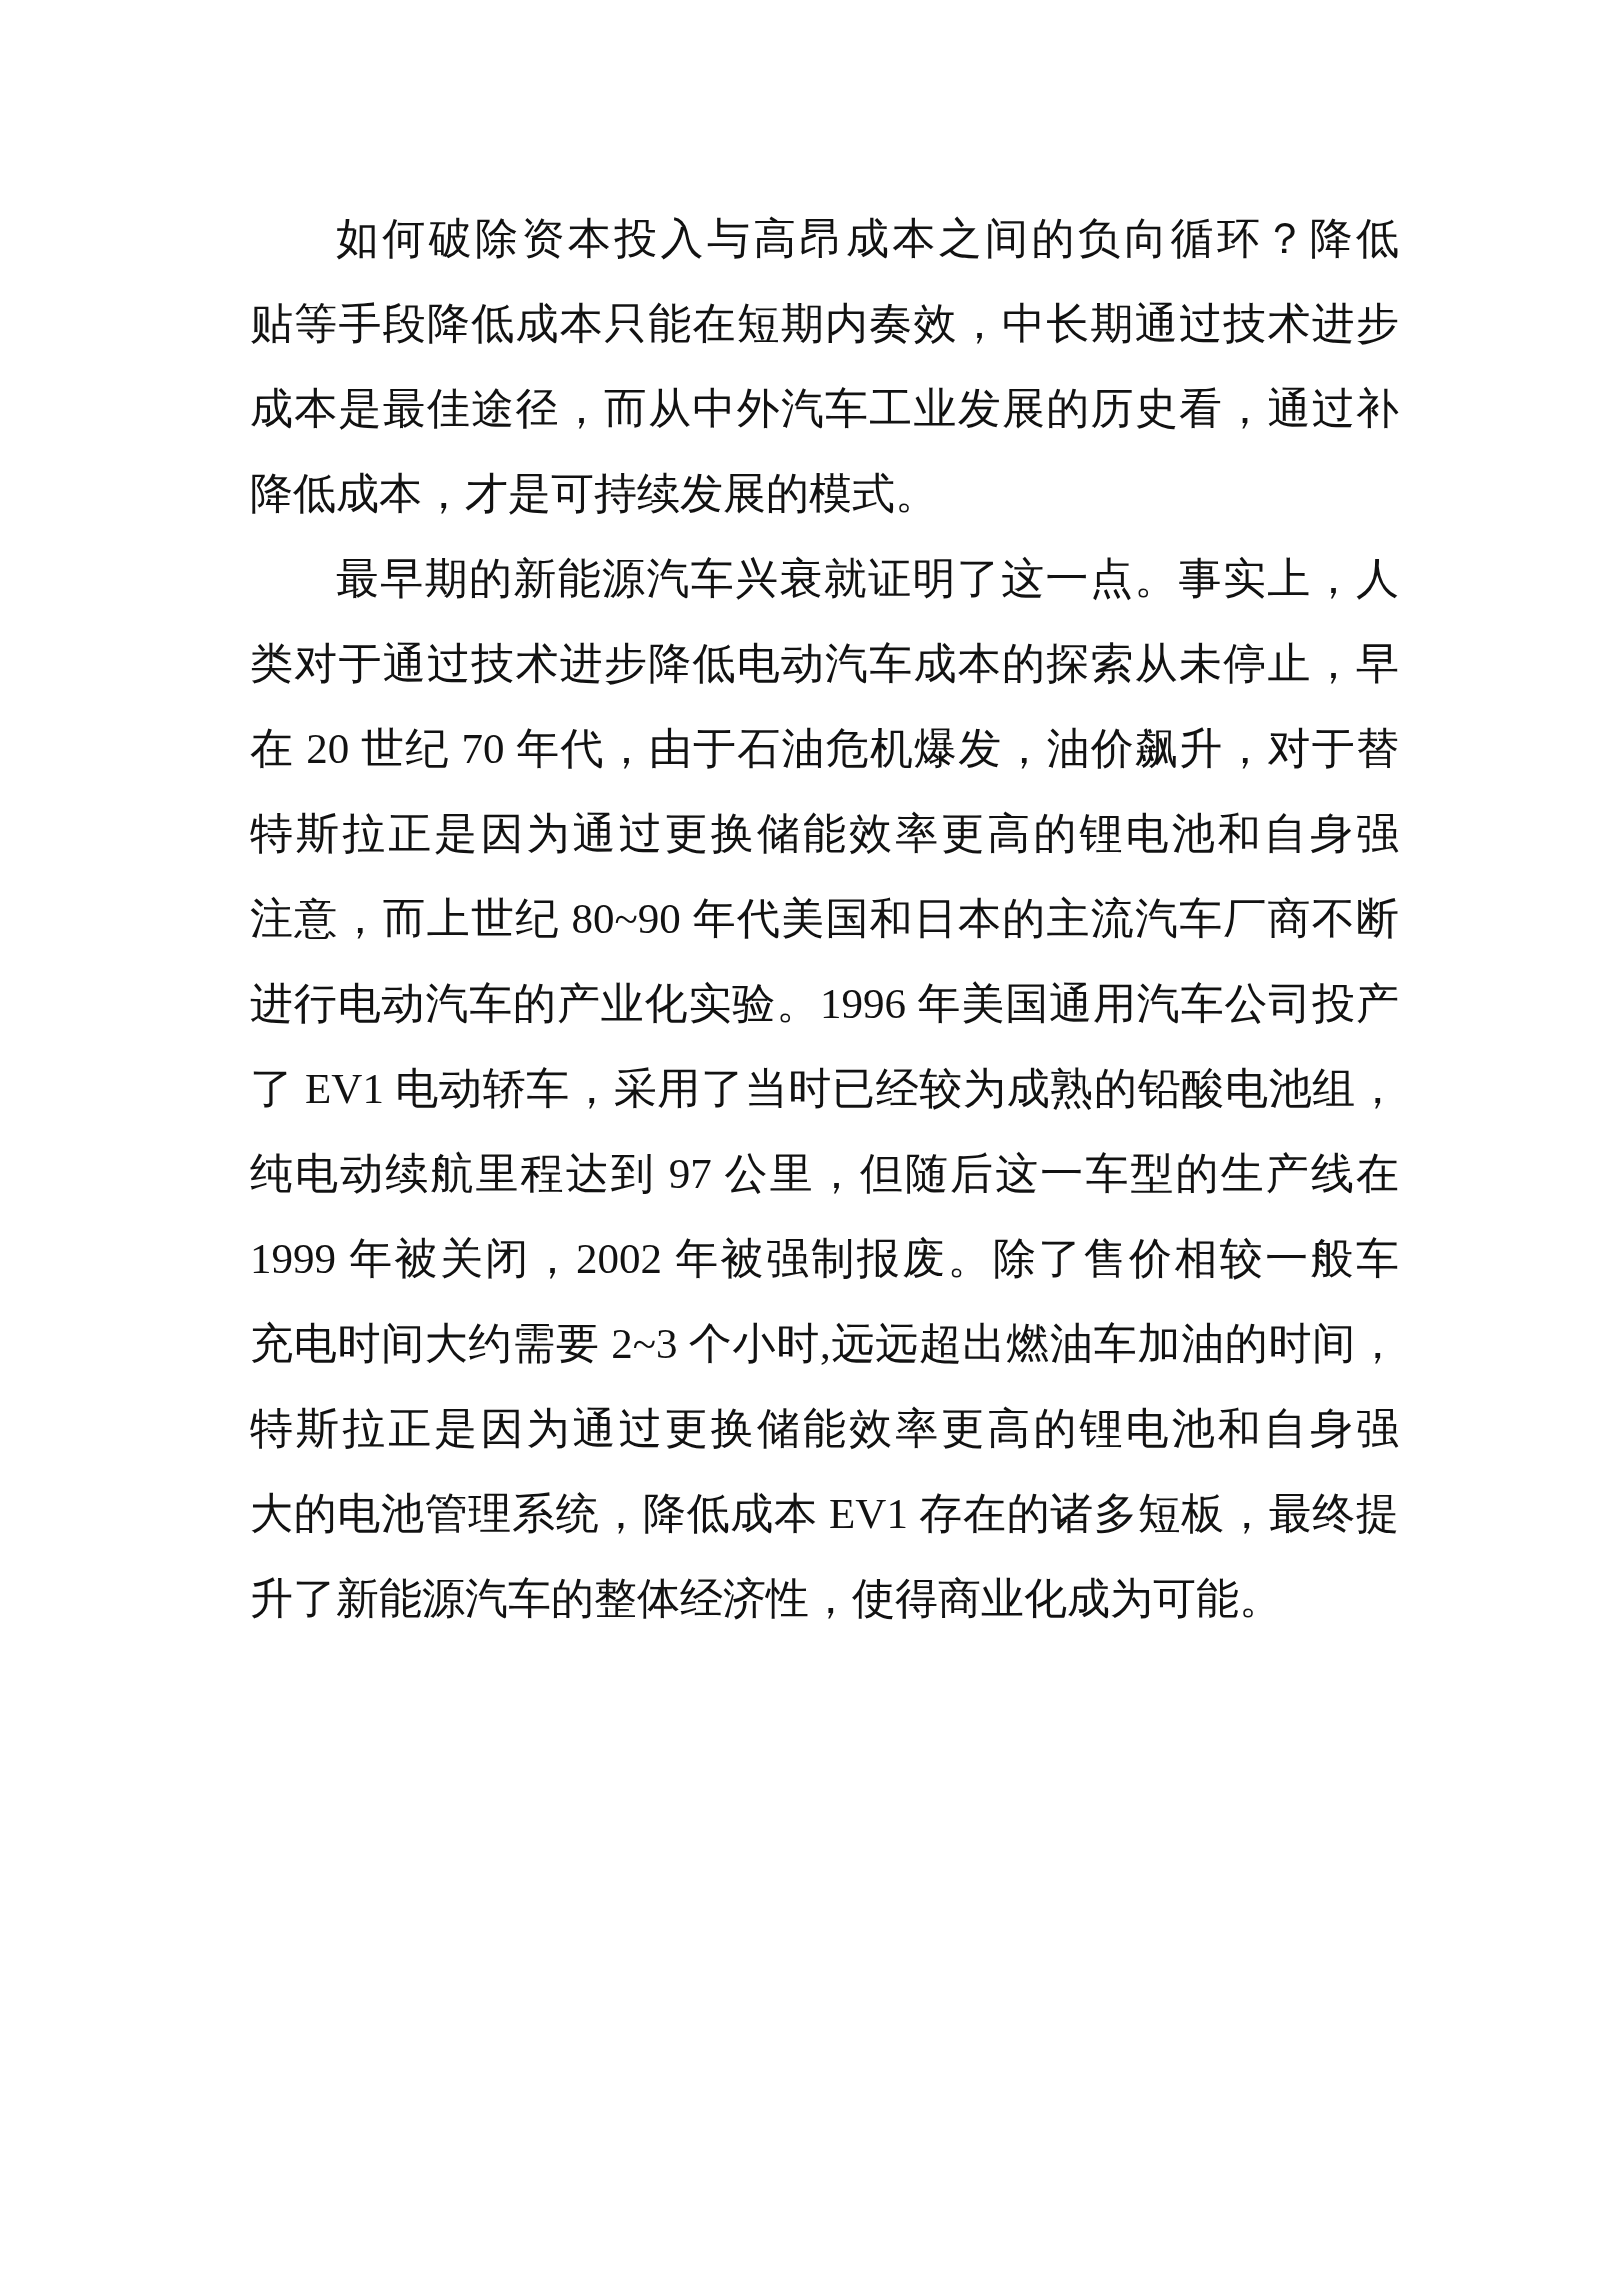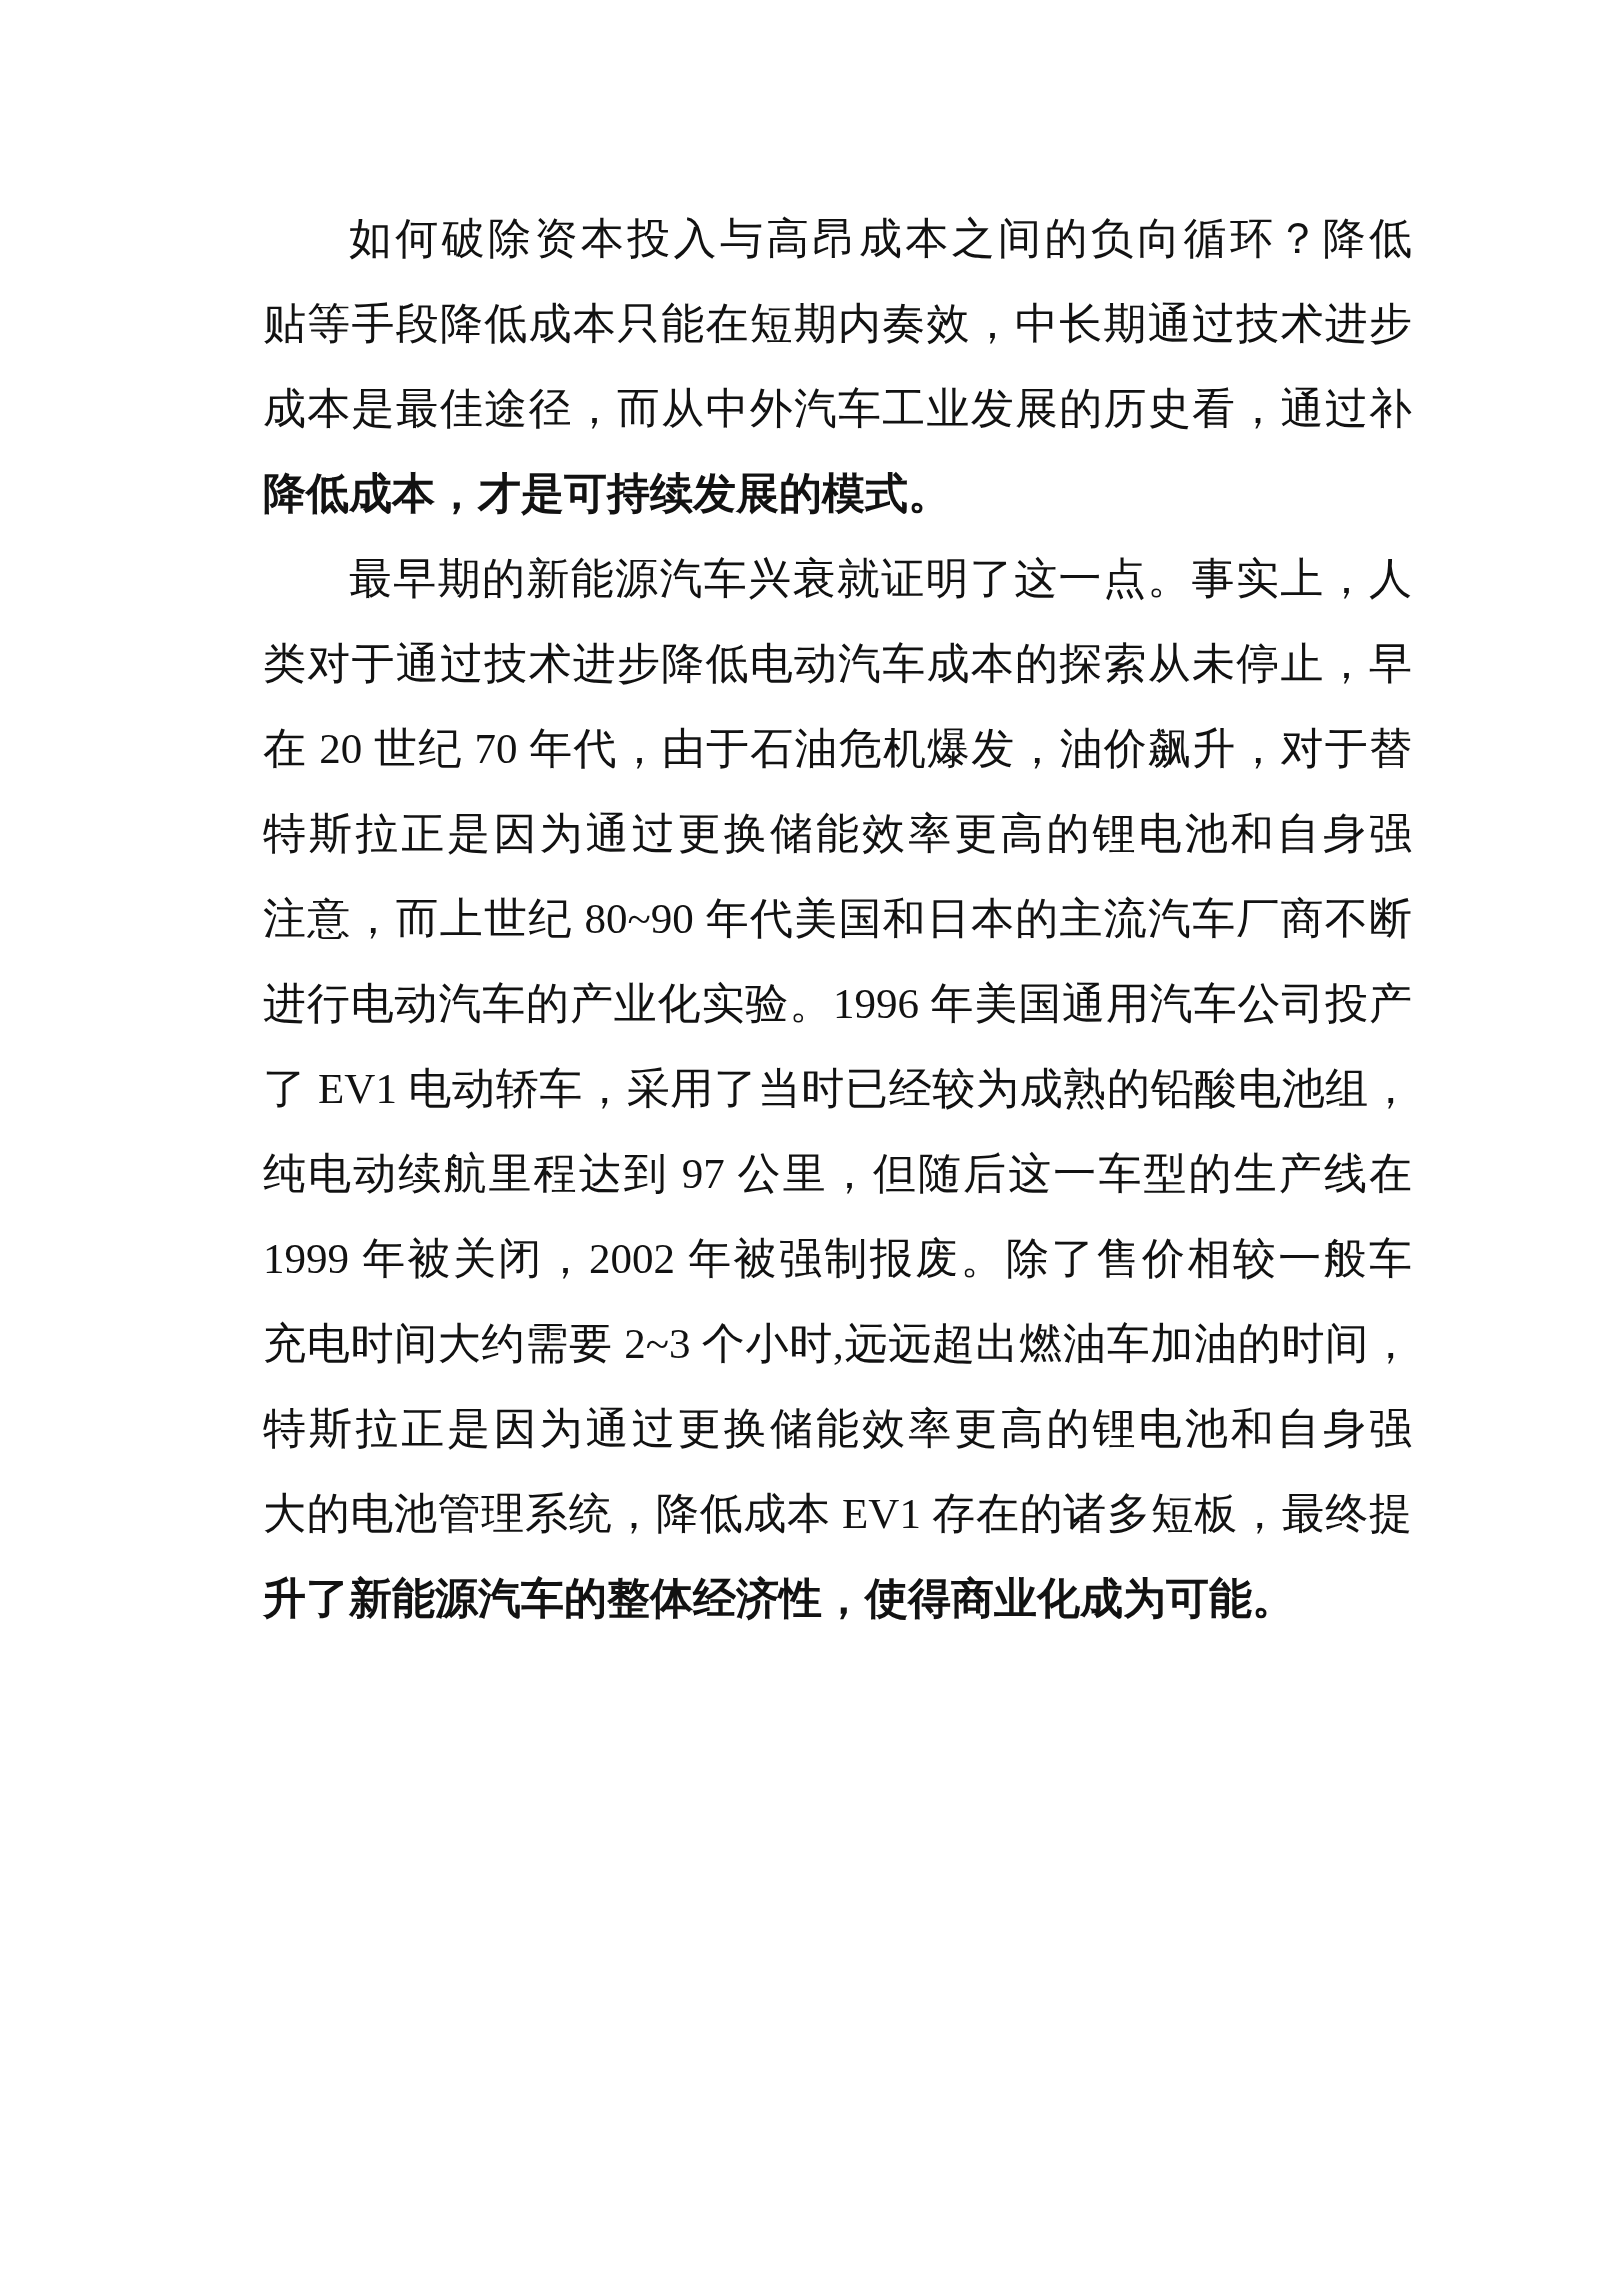--- a/index.html
+++ b/index.html
@@ -14,21 +14,21 @@
   }
   .page {
     position: relative;
     width: 1620px;
     height: 2292px;
     background: #ffffff;
     overflow: hidden;
   }
   .text-block {
     position: absolute;
-    left: 263px;
+    left: 250px;
     top: 196px;
     width: 1149px;
     font-size: 43px;
     line-height: 85px;
     color: #121212;
     font-weight: 400;
   }
   .paragraph {
     margin: 0;
     padding: 0;
@@ -37,21 +37,20 @@
     width: 100%;
     text-align: justify;
     text-align-last: justify;
     -moz-text-align-last: justify;
   }
   .line.indent {
     text-indent: 86px;
   }
   .line.last {
     text-align-last: left;
-    font-weight: bold;
     -moz-text-align-last: left;
   }
 </style>
 </head>
 <body>
 
 <div class="page" style="background: rgb(255, 255, 255);">
   <div class="text-block" style="color: rgb(18, 18, 18);">
       <div class="paragraph">
         <div class="line indent">如何破除资本投入与高昂成本之间的负向循环？降低</div>

